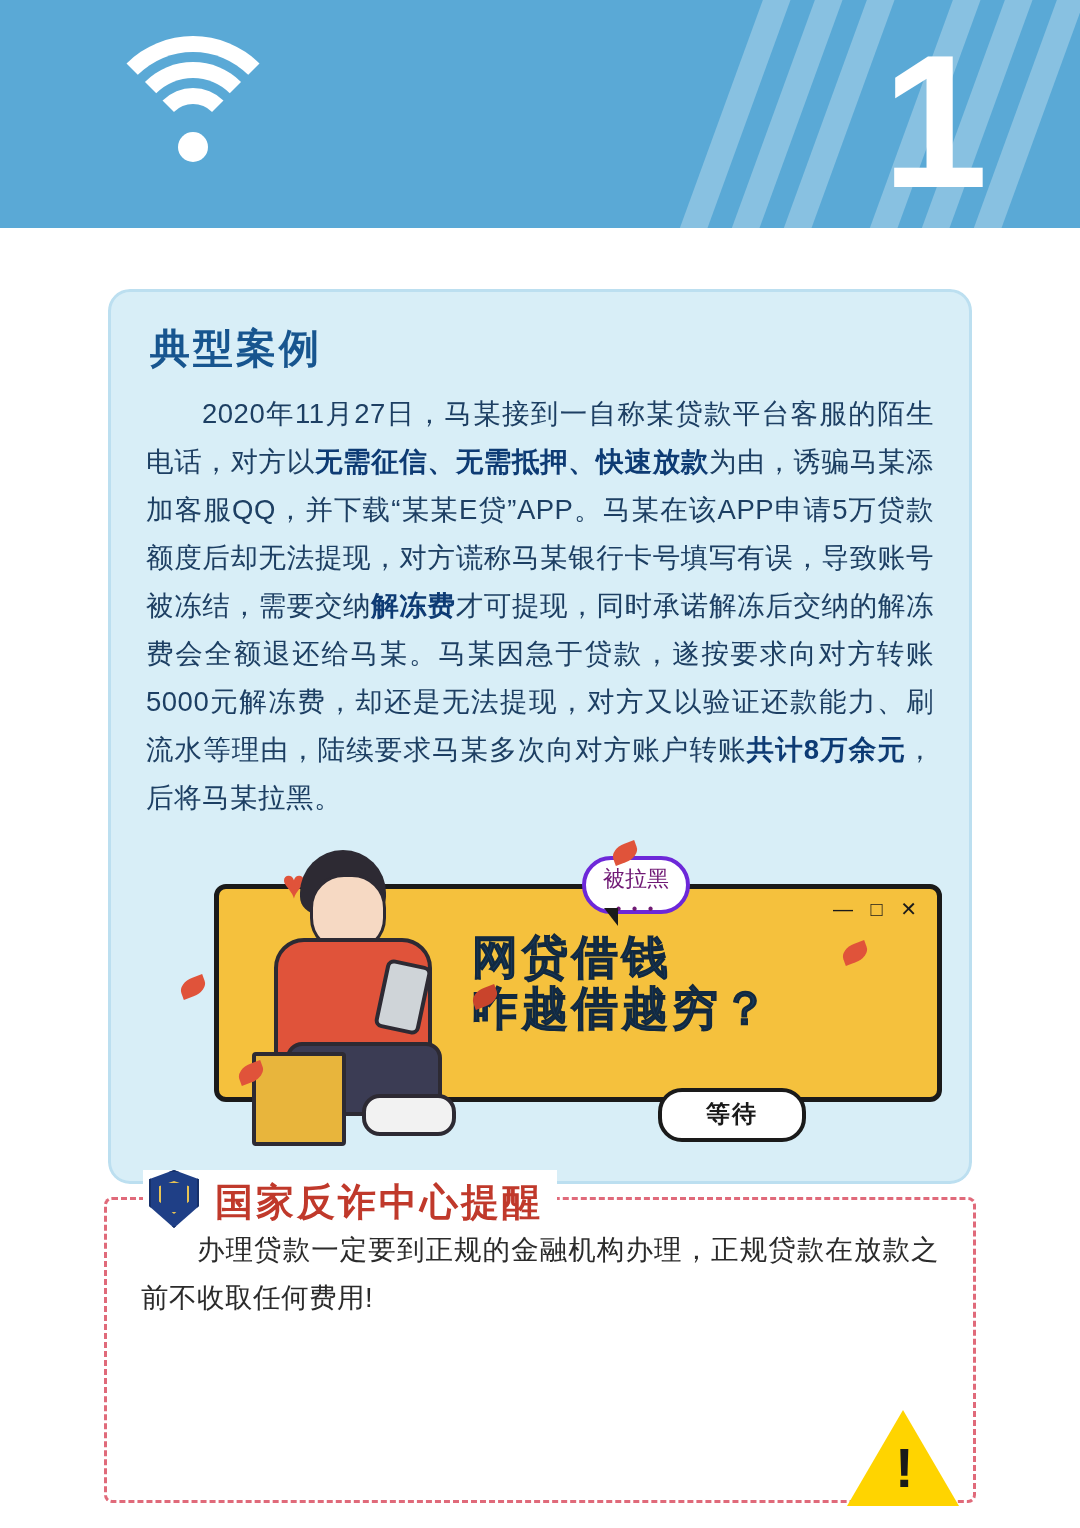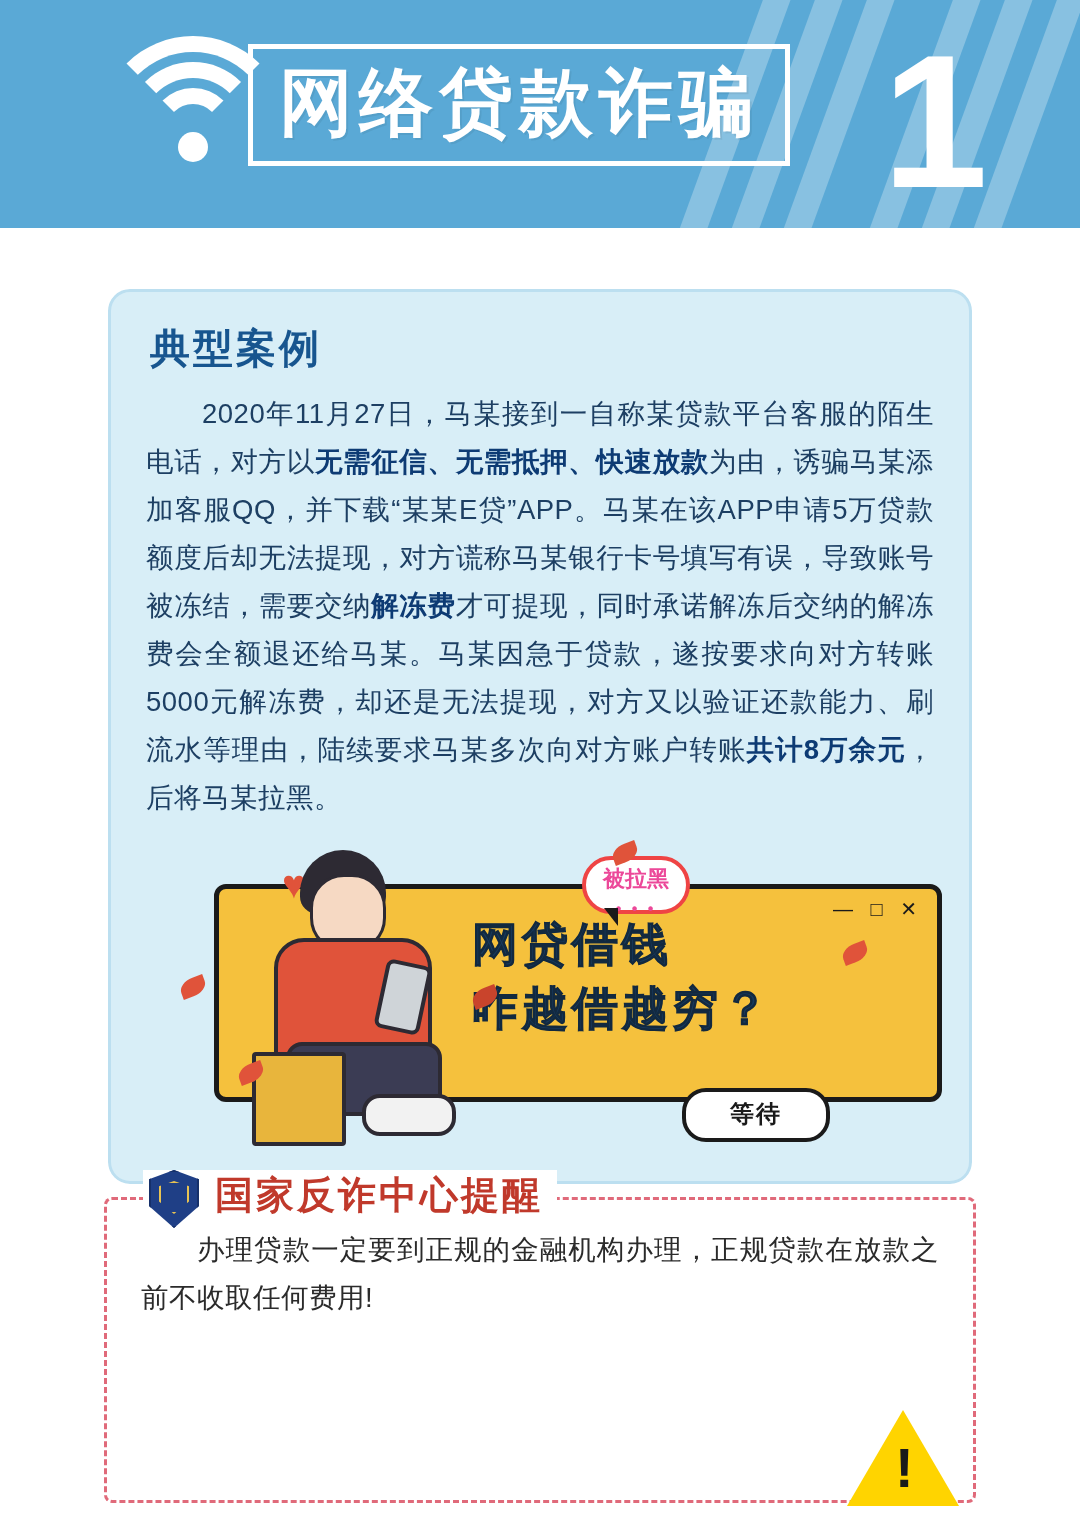--- a/index.html
+++ b/index.html
@@ -157,34 +157,34 @@
   .illus .slogan1, .illus .slogan2 {
     position: absolute;
     left: 330px;
     color: #17395c;
     font-size: 46px;
     font-weight: bold;
     letter-spacing: 4px;
     font-family: "DejaVu Sans", "Liberation Sans", sans-serif;
     -webkit-text-stroke: 1px #12293f;
   }
-  .illus .slogan1 { top: 78px; }
+  .illus .slogan1 { top: 91px; }
   .illus .slogan2 { top: 142px; }
   .illus .bubble {
     position: absolute;
     left: 440px;
     top: 20px;
     width: 108px;
     height: 58px;
     background: #ffffff;
-    border: 4px solid #ef4444;
+    border: 4px solid #6d28d9;
     border-radius: 30px;
-    color: #ec4899;
+    color: #701a75;
     font-size: 22px;
-    font-weight: bold;
+    font-weight: normal;
     text-align: center;
     line-height: 30px;
     padding-top: 4px;
     box-sizing: border-box;
   }
   .illus .bubble .dots { letter-spacing: 3px; font-size: 16px; }
   .illus .bubble:after {
     content: "";
     position: absolute;
     left: 18px;
@@ -203,21 +203,21 @@
     border-radius: 24px;
     background: #ffffff;
     color: #1a1a1a;
     font-size: 24px;
     font-weight: bold;
     text-align: center;
     line-height: 44px;
     letter-spacing: 2px;
   }
   .illus .pill-a { left: 342px; }
-  .illus .pill-b { left: 540px; }
+  .illus .pill-b { left: 516px; }
   .illus .person {
     position: absolute;
     left: 110px;
     top: 10px;
     width: 210px;
     height: 290px;
   }
   .illus .p-hair {
     position: absolute; left: 48px; top: 4px; width: 86px; height: 64px;
     background: #2d2a33; border-radius: 44px 44px 18px 18px;
@@ -270,21 +270,21 @@
     height: 306px;
     border: 3px dashed #e06a7a;
     border-radius: 8px;
     box-sizing: border-box;
   }
   .reminder-header {
     position: absolute;
     left: 36px;
     top: -30px;
     display: flex;
-    align-items: flex-start;
+    align-items: flex-end;
     background: #ffffff;
     padding: 0 14px 0 6px;
   }
   .shield {
     width: 50px;
     height: 58px;
     background: #1f3f86;
     clip-path: polygon(50% 0%, 100% 16%, 100% 62%, 50% 100%, 0% 62%, 0% 16%);
     position: relative;
     margin-right: 16px;
@@ -354,23 +354,20 @@
     <div class="stripe" style="right:334px;"></div>
   </div>
 
   <div class="wifi">
     <div class="arc a1"></div>
     <div class="arc a2"></div>
     <div class="arc a3"></div>
     <div class="dot"></div>
   </div>
 
-  <div class="title-box">
-    <div class="title-text">网络贷款诈骗</div>
-  </div>
 
   <div class="big-number">1</div>
 </div>
 
 <div class="case-card">
   <div class="case-title">典型案例</div>
   <div class="case-body" id="case-paragraph"><span>2020年11月27日，马某接到一自称某贷款平台客服的陌生电话，对方以</span><b>无需征信、无需抵押、快速放款</b><span>为由，诱骗马某添加客服QQ，并下载“某某E贷”APP。马某在该APP申请5万贷款额度后却无法提现，对方谎称马某银行卡号填写有误，导致账号被冻结，需要交纳</span><b>解冻费</b><span>才可提现，同时承诺解冻后交纳的解冻费会全额退还给马某。马某因急于贷款，遂按要求向对方转账5000元解冻费，却还是无法提现，对方又以验证还款能力、刷流水等理由，陆续要求马某多次向对方账户转账</span><b>共计8万余元</b><span>，后将马某拉黑。</span></div>
 
   <div class="illus">
     <div class="browser">

